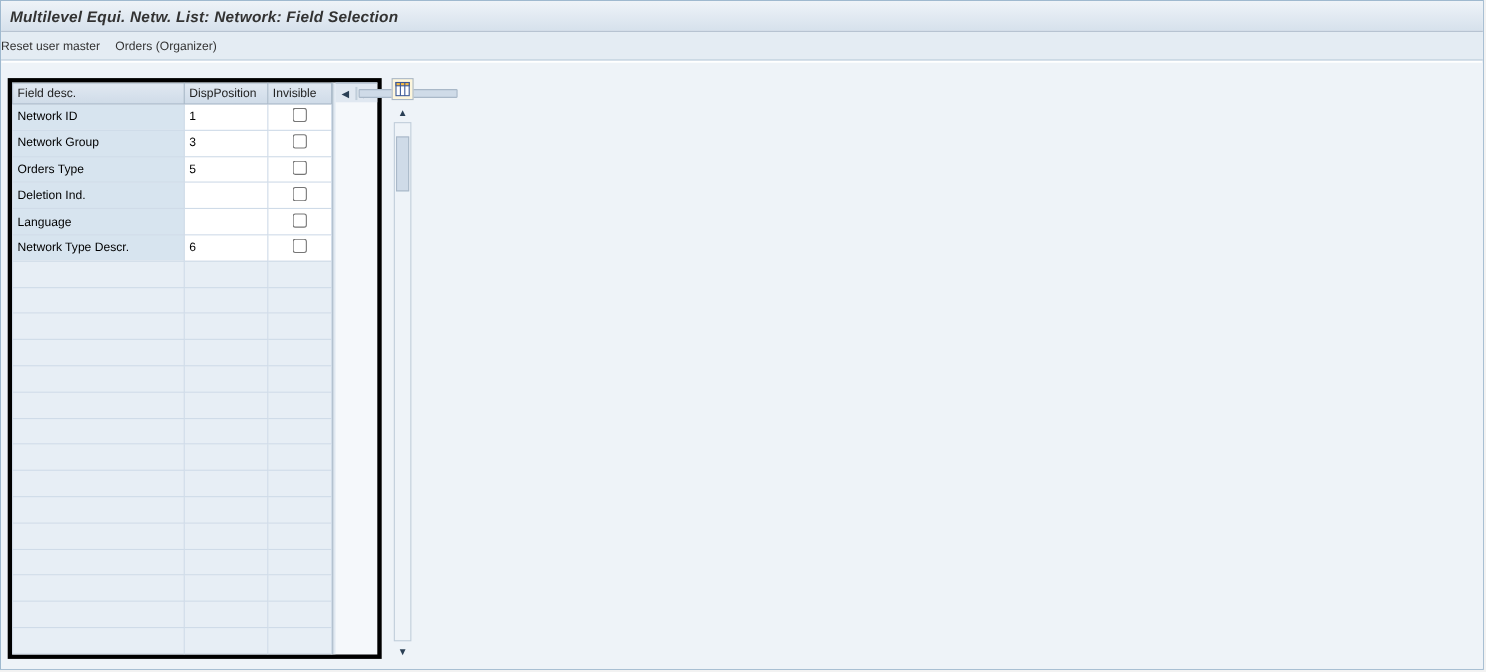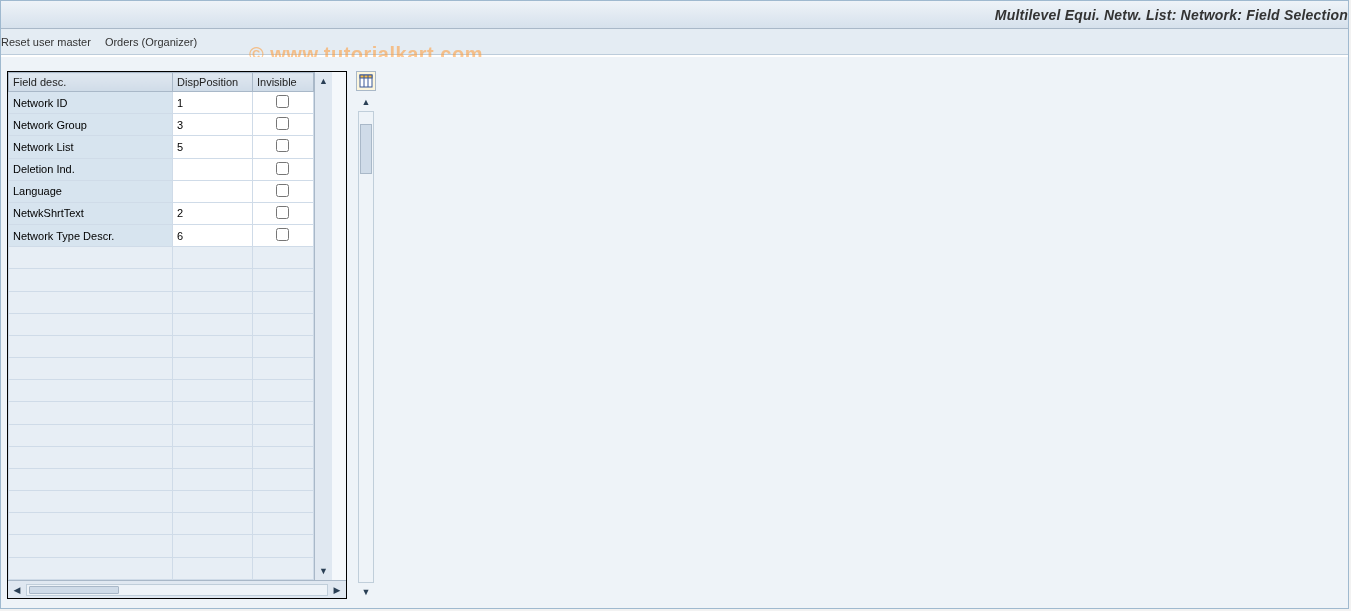--- a/index.html
+++ b/index.html
@@ -20,21 +20,20 @@
     position: relative;
   }
   
   .title-bar {
     height: 28px;
     background: linear-gradient(#eef3f8, #d6e1ec);
     border-bottom: 1px solid #a9b8c8;
     display: flex;
     align-items: center;
     padding-left: 8px;
-    justify-content: flex-end;
   }
   .title-bar .title {
     font-weight: bold;
     font-style: italic;
     font-size: 14px;
     color: #333;
     letter-spacing: .2px;
   }
   
   .toolbar {
@@ -65,25 +64,24 @@
     top: 56px;
     left: 0;
     right: 0;
     bottom: 0;
     background: #eef3f8;
     padding: 14px 0 0 6px;
   }
   .field-panel {
     width: 340px;
     height: 528px;
-    border: 1px solid #000000;
+    border: 4px solid #000000;
     background: #f5f8fb;
     position: relative;
     display: flex;
-    flex-direction: column;
   }
   .grid-wrap {
     flex: 1;
     display: flex;
     overflow: hidden;
   }
   table.grid {
     border-collapse: collapse;
     width: 306px; 
     table-layout: fixed;
@@ -212,21 +210,20 @@
 <body>
 
 <div class="app">
   <div class="title-bar">
     <span class="title">Multilevel Equi. Netw. List: Network: Field Selection</span>
   </div>
   <div class="toolbar">
     <span class="tb-item">Reset user master</span>
     <span class="tb-item">Orders (Organizer)</span>
   </div>
-  <div class="watermark">© www.tutorialkart.com</div>
 
   <div class="content">
     <div class="field-panel">
       <div class="grid-wrap">
         <table class="grid">
           <colgroup>
             <col style="width:156px">
             <col style="width:76px">
             <col style="width:58px">
           </colgroup>
@@ -242,37 +239,32 @@
                 <td class="label-cell">Network ID</td>
                 <td class="pos-cell"><input type="text" value="1" style=""></td>
                 <td class="chk-cell"><input type="checkbox" style=""></td>
               </tr>
               <tr>
                 <td class="label-cell">Network Group</td>
                 <td class="pos-cell"><input type="text" value="3" style=""></td>
                 <td class="chk-cell"><input type="checkbox" style=""></td>
               </tr>
               <tr>
-                <td class="label-cell">Network List</td>
+                <td class="label-cell">Orders Type</td>
                 <td class="pos-cell"><input type="text" value="5" style=""></td>
                 <td class="chk-cell"><input type="checkbox" style=""></td>
               </tr>
               <tr>
                 <td class="label-cell">Deletion Ind.</td>
                 <td class="pos-cell"><input type="text" style=""></td>
                 <td class="chk-cell"><input type="checkbox" style=""></td>
               </tr>
               <tr>
                 <td class="label-cell">Language</td>
                 <td class="pos-cell"><input type="text" style=""></td>
-                <td class="chk-cell"><input type="checkbox" style=""></td>
-              </tr>
-              <tr>
-                <td class="label-cell">NetwkShrtText</td>
-                <td class="pos-cell"><input type="text" value="2" style=""></td>
                 <td class="chk-cell"><input type="checkbox" style=""></td>
               </tr>
               <tr>
                 <td class="label-cell">Network Type Descr.</td>
                 <td class="pos-cell"><input type="text" value="6" style=""></td>
                 <td class="chk-cell"><input type="checkbox" style=""></td>
               </tr>
               <tr class="empty">
                 <td class="label-cell"></td>
                 <td class="pos-cell"></td>

